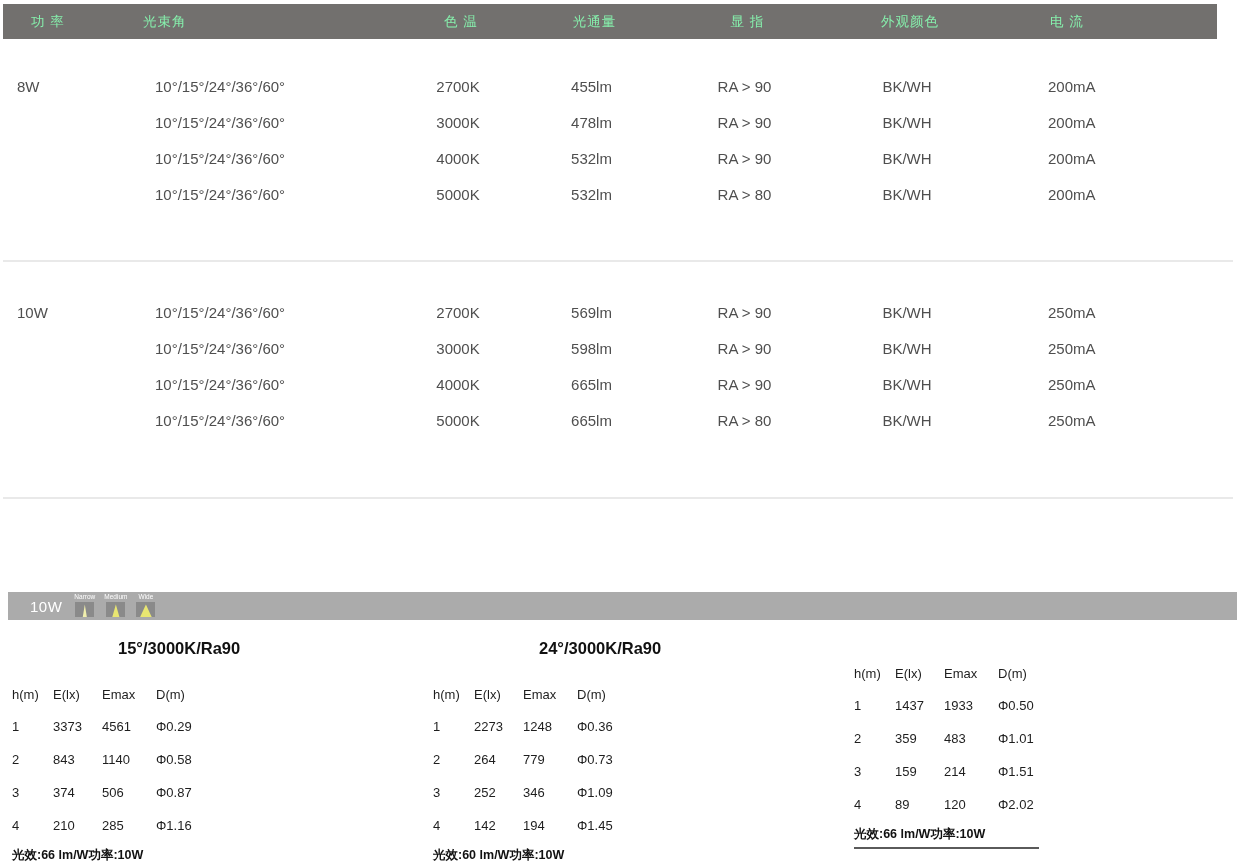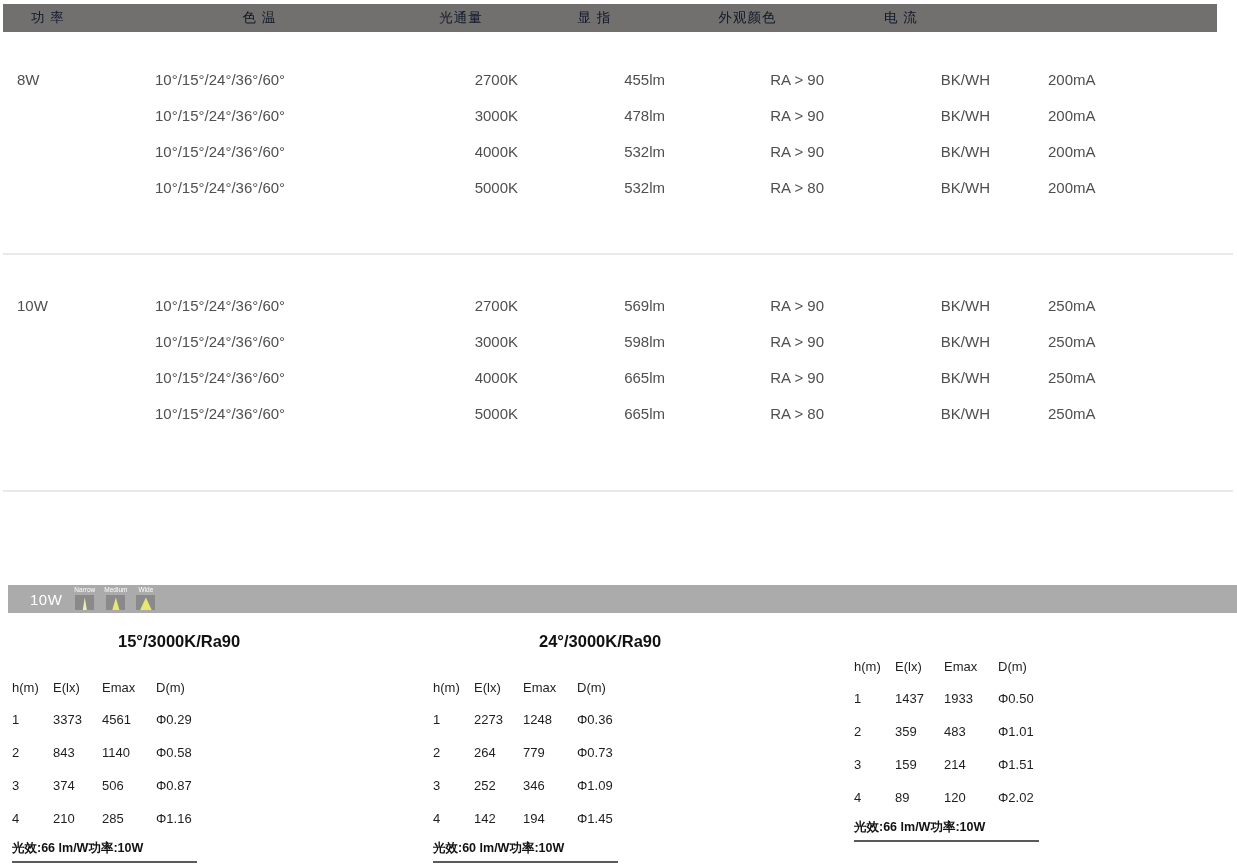--- a/index.html
+++ b/index.html
@@ -6,41 +6,41 @@
   html,body { background:#ffffff; }
   body {
     width:1237px; height:864px; overflow:hidden;
     font-family:"Liberation Sans", sans-serif;
     color:#4f4f4f;
   }
   .page { position:relative; width:1237px; height:864px; background:#fff; }
 
   
   .spec-header {
-    margin:4px 20px 0 3px; height:28px;
+    margin:4px 20px 0 3px; height:35px;
     background:var(--header-bar,#72706e);
     display:grid; grid-template-columns:115px 283px 120px 147px 159px 166px 1fr;
     align-items:center;
-    color:#0f172a; font-size:13.5px; letter-spacing:1px;
+    color:#86efac; font-size:13.5px; letter-spacing:1px;
   }
   .spec-header .h0 { padding-left:28px; }
   .spec-header .h1 { padding-left:25px; }
   .spec-header .h2, .spec-header .h3, .spec-header .h4, .spec-header .h5 { text-align:center; }
   .spec-header .h6 { padding-left:57px; }
 
   .spec-group.g0 { margin-top:29px; }
   .spec-group.g1 { margin-top:32px; }
   .spec-row {
     display:grid; grid-template-columns:115px 283px 120px 147px 159px 166px 1fr;
     height:36px; align-items:center;
     font-size:15px; color:#4f4f4f;
   }
   .spec-row .c0 { padding-left:17px; }
   .spec-row .c1 { padding-left:40px; }
-  .spec-row .c2, .spec-row .c3, .spec-row .c4, .spec-row .c5 { text-align:right; }
+  .spec-row .c2, .spec-row .c3, .spec-row .c4, .spec-row .c5 { text-align:center; }
   .spec-row .c6 { padding-left:58px; }
 
   .divider { height:2px; background:var(--divider,#e9e9e9); margin:0 4px 0 3px; }
   .divider.d1 { margin-top:48px; }
   .divider.d2 { margin-top:59px; }
 
   
   .ph-bar {
     margin-top:93px; margin-left:8px; height:28px;
     background:var(--section-bar,#ababab);
@@ -77,20 +77,21 @@
     border-bottom:2px solid #5a5a5a;
   }
 </style>
 </head>
 <body>
 
 <div class="page">
 
   <div class="spec-header">
     <div class="h0">功 率</div>
+    <div class="h1">光束角</div>
     <div class="h2">色 温</div>
     <div class="h3">光通量</div>
     <div class="h4">显 指</div>
     <div class="h5">外观颜色</div>
     <div class="h6">电 流</div>
   </div>
 
   <div id="spec-groups">
       <div class="spec-group g0">
         <div class="spec-row">

